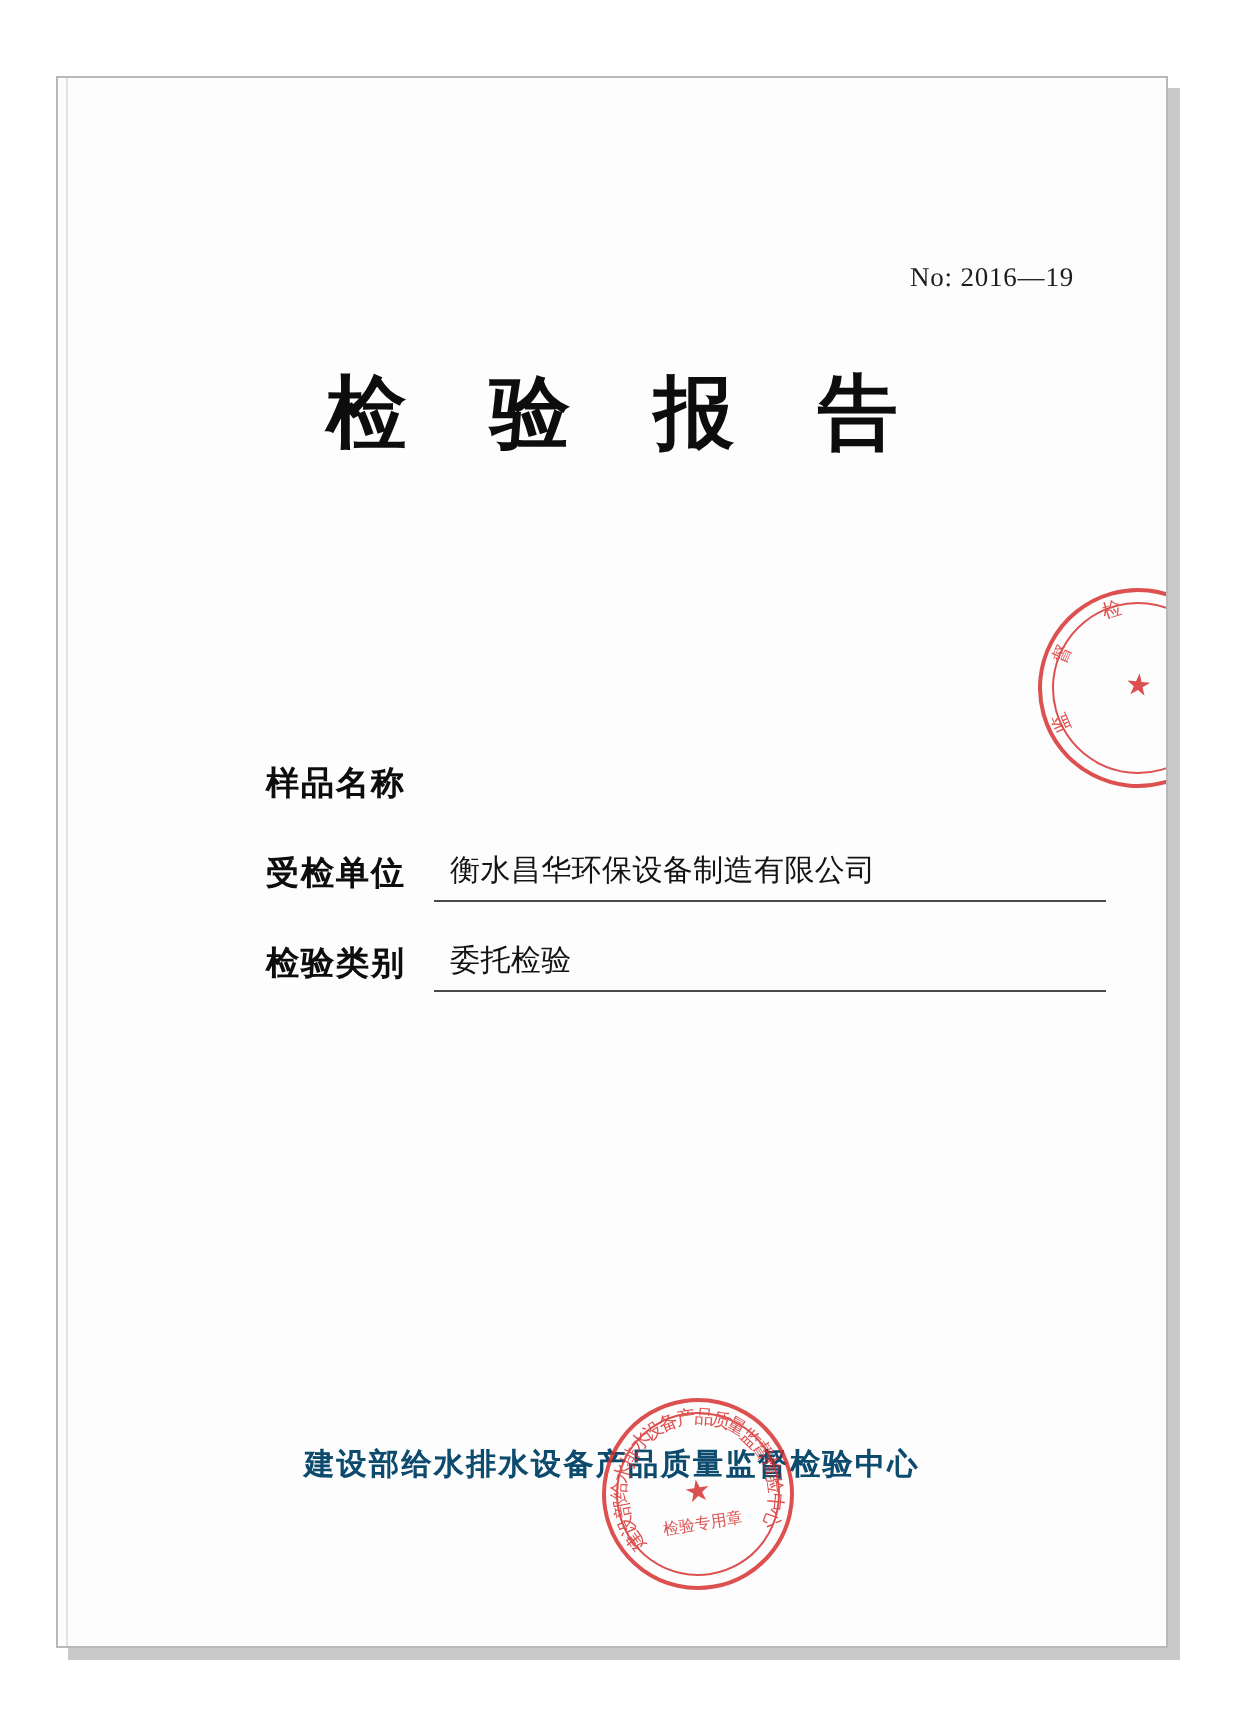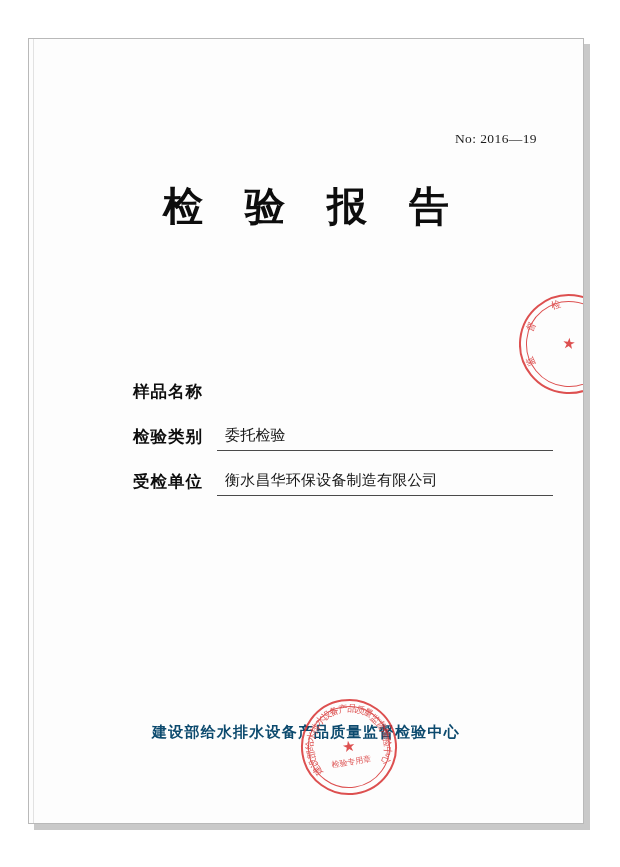--- a/index.html
+++ b/index.html
@@ -237,30 +237,30 @@
     <div class="doc-title">检 验 报 告</div>
 
     <div class="fields">
 
 
       <div class="field-row">
         <div class="field-label">样品名称</div>
       </div>
 
       <div class="field-row">
+        <div class="field-label">受检单位</div>
+        <div class="field-value-wrap">
+          <div class="field-value"><span>衡水昌华环保设备制造有限公司</span></div>
+        </div>
+      </div>
+
+      <div class="field-row">
         <div class="field-label">检验类别</div>
         <div class="field-value-wrap">
           <div class="field-value"><span>委托检验</span></div>
-        </div>
-      </div>
-
-      <div class="field-row">
-        <div class="field-label">受检单位</div>
-        <div class="field-value-wrap">
-          <div class="field-value"><span>衡水昌华环保设备制造有限公司</span></div>
         </div>
       </div>
 
     </div>
 
     <div class="footer-org">建设部给水排水设备产品质量监督检验中心</div>
 
     <div class="stamp" id="footer-stamp">
       <div class="stamp-ring"></div>
       <div class="stamp-ring inner"></div>

